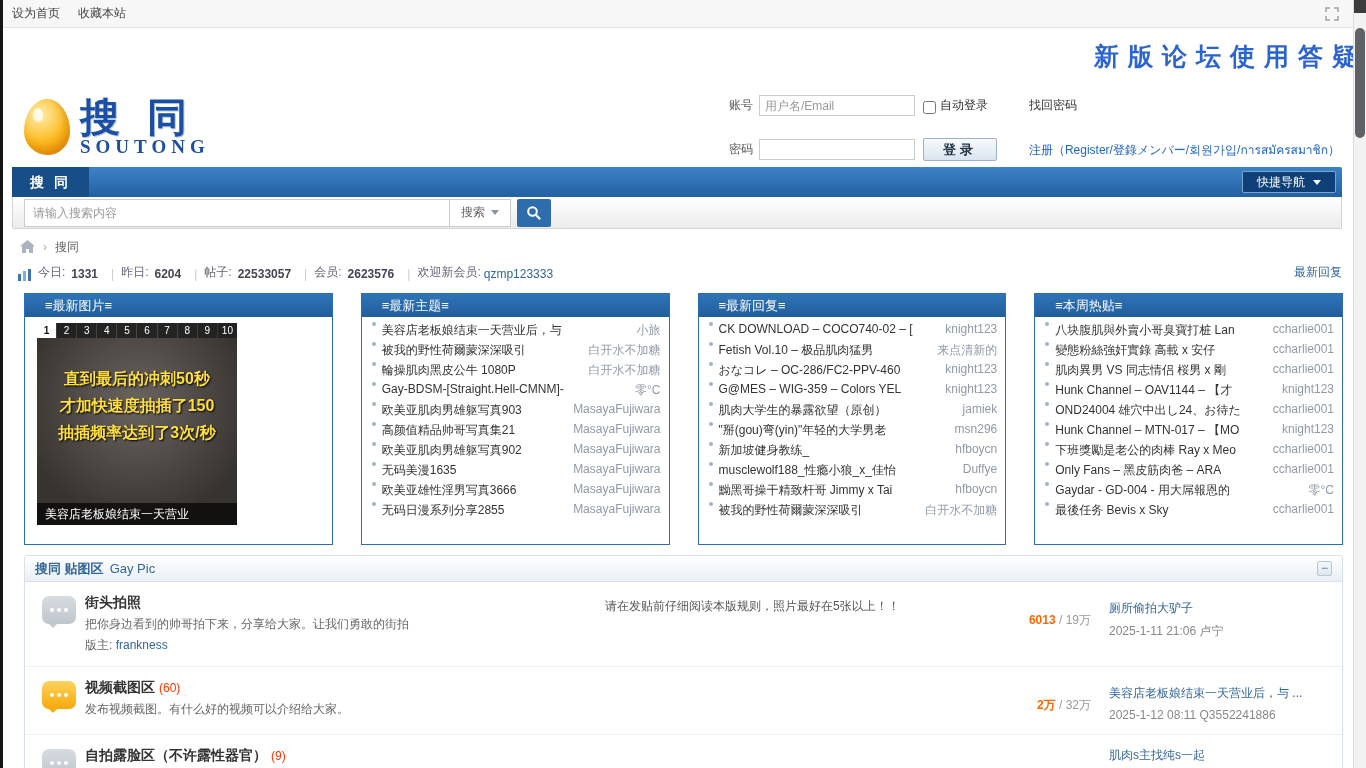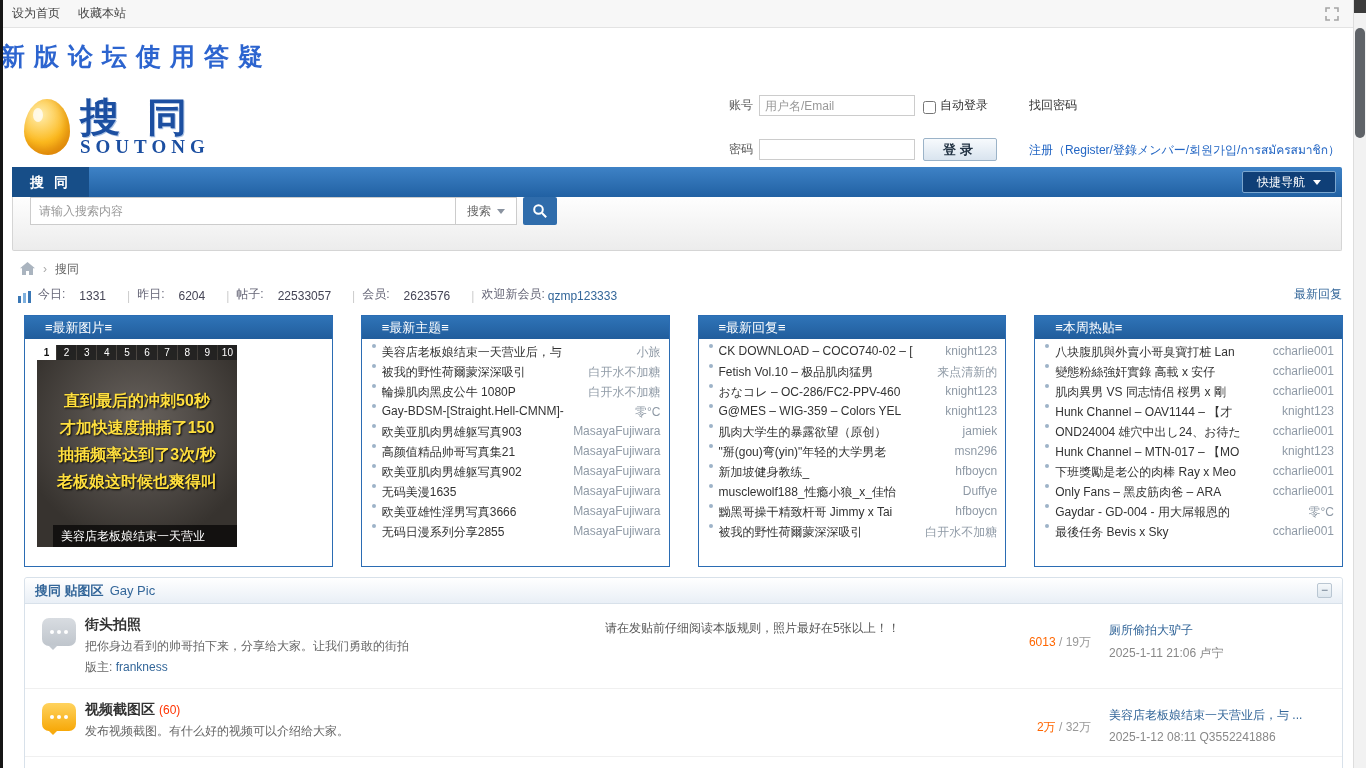--- a/index.html
+++ b/index.html
@@ -9,21 +9,21 @@
   .left-edge{position:fixed;left:0;top:0;width:3px;height:768px;background:#151515;z-index:50}
   
   .scrollbar{position:fixed;right:0;top:0;width:13px;height:768px;background:#f2f2f2;border-left:1px solid #ddd;z-index:60}
   .sb-btn{height:13px;background:#3c3c3c}
   .sb-thumb{position:absolute;top:28px;left:1px;width:10px;height:110px;background:#5f6368;border-radius:5px}
   
   .topbar{height:28px;background:#f7f7f7;border-bottom:1px solid #e3e3e3;display:flex;align-items:center;padding:0 40px 0 12px;position:relative}
   .topbar a{color:#444;margin-right:18px}
   .fold{position:absolute;right:26px;top:6px;width:16px;height:16px;display:inline-block}
   
-  .announce{margin:12px 0 4px;text-align:left}
+  .announce{margin:12px 0 4px;text-align:right}
   .announce a{font-size:25px;font-weight:bold;color:#2c64cf;letter-spacing:9px}
   
   .header{margin:6px 26px 0 24px;height:88px;display:flex;justify-content:space-between}
   .logo{display:flex;align-items:center;margin-top:8px}
   .egg{width:46px;height:56px;background:radial-gradient(circle at 35% 28%,#ffeeb0,#fcba1e 55%,#ef8f06);
     border-radius:50% 50% 48% 52%/58% 58% 42% 42%;position:relative;box-shadow:inset -4px -6px 9px rgba(190,100,0,.4);margin-right:10px}
   .egg::before{content:"";position:absolute;left:9px;top:9px;width:10px;height:14px;border-radius:50%;background:rgba(255,255,255,.75)}
   .logo-cn{font-size:40px;line-height:42px;font-weight:bold;color:#1c4fa1;letter-spacing:8px;text-shadow:1px 1px 0 #aec4e4}
   .logo-en{font-family:"Liberation Serif","DejaVu Serif",serif;font-size:19px;font-weight:bold;color:#1c4fa1;letter-spacing:5px;margin-top:-2px}
   .login{display:grid;grid-template-columns:34px 158px 100px auto;column-gap:6px;row-gap:10px;align-items:center;margin-top:10px}
@@ -37,52 +37,52 @@
     color:#234;font-weight:bold;letter-spacing:4px;font-size:13px;cursor:pointer}
   .reg{color:#2366c4;white-space:nowrap;justify-self:start}
   
   .navwrap{margin:0 24px 0 12px}
   .navbar{height:30px;background:linear-gradient(#3e82c6,#2161a3);display:flex;align-items:center;position:relative;border-radius:2px 2px 0 0}
   .navtab{height:30px;line-height:30px;padding:0 18px;background:#174e88;color:#fff;font-size:14px;font-weight:bold;letter-spacing:3px;cursor:pointer}
   .quicknav{position:absolute;right:6px;top:4px;height:22px;line-height:20px;padding:0 14px;background:#0f3f77;border:1px solid #7aa6cf;
     border-radius:2px;color:#fff;cursor:pointer;display:flex;align-items:center}
   .caret{display:inline-block;width:0;height:0;border-left:4px solid transparent;border-right:4px solid transparent;border-top:5px solid #fff;margin-left:8px}
   .caret.gray{border-top-color:#8a93a0}
-  .searchbar{height:54px;background:linear-gradient(#fefefe,#ececec);border:1px solid #d5d5d5;border-top:none;display:flex;align-items:flex-start;padding-left:17px;border-radius:0 0 2px 2px}
+  .searchbar{height:32px;background:linear-gradient(#fefefe,#ececec);border:1px solid #d5d5d5;border-top:none;display:flex;align-items:center;padding-left:11px;border-radius:0 0 2px 2px}
   .searchbar input{width:425px;height:28px;border:1px solid #ccc;border-right:none;padding:0 8px;font-size:12px;color:#333}
   .searchbar input::placeholder{color:#999}
   .scope{height:28px;width:62px;border:1px solid #ccc;background:#fff;display:flex;align-items:center;justify-content:center;color:#666;cursor:pointer}
   .sbtn{width:34px;height:28px;margin-left:6px;border:none;border-radius:2px;background:#2f6cab;cursor:pointer;display:flex;align-items:center;justify-content:center}
   
   .breadcrumb{margin:8px 24px 0 20px;height:20px;display:flex;align-items:center;color:#999}
   .breadcrumb .sep{margin:0 8px;color:#aaa}
   .breadcrumb a{color:#666}
   .statsrow{margin:4px 24px 0 18px;height:20px;display:flex;align-items:flex-end;color:#667;position:relative}
   .statsrow .ico{margin-right:6px;display:inline-flex}
-  .statsrow b{color:#445;margin:0 14px;font-weight:normal}
+  .statsrow b{color:#445;margin:0 6px;font-weight:bold}
   .statsrow .bar{color:#ccc;margin:0 7px}
   .statsrow .newm{color:#336699;margin-left:3px}
   .latestreply{position:absolute;right:0;color:#336699}
   
   .panels{margin:12px 23px 0 24px;display:flex;gap:28px}
   .panel{flex:1;border:1px solid #2b6cb3;height:252px;background:#fff;overflow:hidden}
   .p-head{height:23px;line-height:23px;background:linear-gradient(#2f74b8,#215d9c);color:#fff;font-size:13px;padding-left:20px}
   .p-list{list-style:none;padding:5px 8px 0 8px}
   .p-item{height:20px;display:flex;overflow:hidden}
   .dot{width:4px;height:4px;border-radius:50%;background:#9db3c8;margin:0 6px 0 2px;flex:none}
   .p-item .t{flex:1;color:#333;white-space:nowrap;overflow:hidden;text-overflow:ellipsis;margin-right:8px}
   .p-item .a{color:#8f9aa6;white-space:nowrap}
   
   .carousel{position:relative;width:200px;height:202px;margin:6px 0 0 12px;background:radial-gradient(circle at 50% 40%,#6b6560,#37332f 75%);overflow:hidden;cursor:pointer}
   .tabs{position:absolute;top:0;left:0;right:0;display:flex;gap:1px;z-index:3}
   .tab{flex:1;height:15px;background:rgba(30,30,30,.85);color:#fff;font-size:10px;text-align:center;line-height:15px;cursor:pointer}
   .tab:first-of-type{background:#fff;color:#111;font-weight:bold}
   .overlay{position:absolute;top:42px;left:0;right:0;text-align:center;z-index:2}
   .oline{font-size:16px;line-height:27px;font-weight:bold;color:#ffdf3e;text-shadow:1px 1px 2px #000;white-space:nowrap}
-  .caption{position:absolute;left:16px;right:0;bottom:0;height:22px;line-height:22px;background:rgba(0,0,0,.65);color:#fff;padding-left:8px;z-index:3;white-space:nowrap}
+  .caption{position:absolute;left:0;right:0;bottom:0;height:22px;line-height:22px;background:rgba(0,0,0,.65);color:#fff;padding-left:8px;z-index:3;white-space:nowrap}
   
   .section{margin:10px 23px 0 24px;border:1px solid #d8e1ea;border-radius:3px 3px 0 0;background:#fff}
   .s-head{height:26px;background:linear-gradient(#ffffff,#e9eff6);border-bottom:1px solid #d8e1ea;display:flex;align-items:center;padding:0 10px;border-radius:3px 3px 0 0}
   .s-title{font-weight:bold;color:#336699;font-size:13px}
   .s-sub{color:#336699;margin-left:6px;font-size:13px}
   .s-collapse{margin-left:auto;width:15px;height:15px;line-height:12px;text-align:center;border:1px solid #b9c6d2;border-radius:2px;
     background:linear-gradient(#f5f8fa,#dde6ee);color:#678;font-size:12px;cursor:pointer}
   .frow{display:flex;align-items:flex-start;padding:10px 8px 12px 8px;min-height:64px}
   .frow + .frow{border-top:1px solid #f0f0f0}
   .f-icon{width:52px;flex:none;display:flex;justify-content:center;padding-top:4px}
@@ -92,21 +92,21 @@
   .bubble.yellow{background:linear-gradient(#ffd35e,#f7a808)}
   .bubble.yellow::after{border-top-color:#f7ab10}
   .f-main{width:520px;flex:none;padding-top:2px}
   .f-name a{color:#333;font-size:14px;font-weight:bold}
   .f-name .cnt{color:#f30;font-size:12px;font-weight:normal;margin-left:4px}
   .f-desc{color:#666;margin-top:4px}
   .f-mod{color:#666;margin-top:4px}
   .f-mod a{color:#336699}
   .f-notice{flex:1;color:#555;padding:6px 10px 0 0}
   .f-stats{width:118px;flex:none;text-align:right;padding:20px 18px 0 0;white-space:nowrap}
-  .f-stats .n1{color:#f60;font-weight:normal}
+  .f-stats .n1{color:#f60;font-weight:bold}
   .f-stats .sep,.f-stats .n2{color:#999}
   .f-last{width:225px;flex:none;padding-top:8px;overflow:hidden}
   .lp-title{display:block;color:#336699;white-space:nowrap;overflow:hidden;text-overflow:ellipsis}
   .lp-meta{color:#888;margin-top:6px;white-space:nowrap}
   .lp-meta a{color:#888}
 </style>
 </head>
 <body>
 
 <div class="left-edge"></div>
@@ -221,21 +221,20 @@
             <span class="tab">6</span>
             <span class="tab">7</span>
             <span class="tab">8</span>
             <span class="tab">9</span>
             <span class="tab">10</span>
           </div>
         <div class="overlay">
             <div class="oline">直到最后的冲刺50秒</div>
             <div class="oline">才加快速度抽插了150</div>
             <div class="oline">抽插频率达到了3次/秒</div>
-            <div class="oline">老板娘这时候也爽得叫</div>
           </div>
         <div class="caption">美容店老板娘结束一天营业</div>
       </div>
     </div>
   </div>
 
   <div class="panel">
     <div class="p-head">≡最新主题≡</div>
     <ul class="p-list">
 

